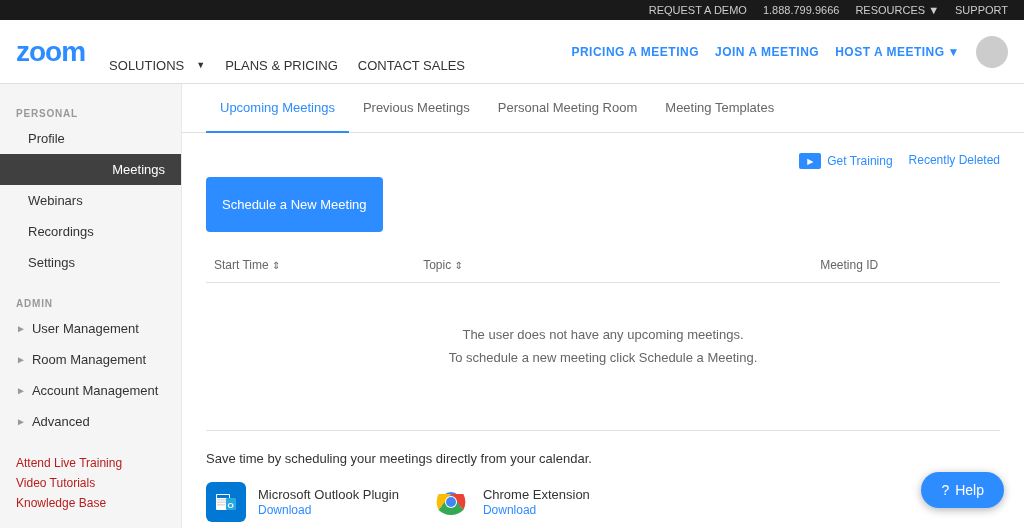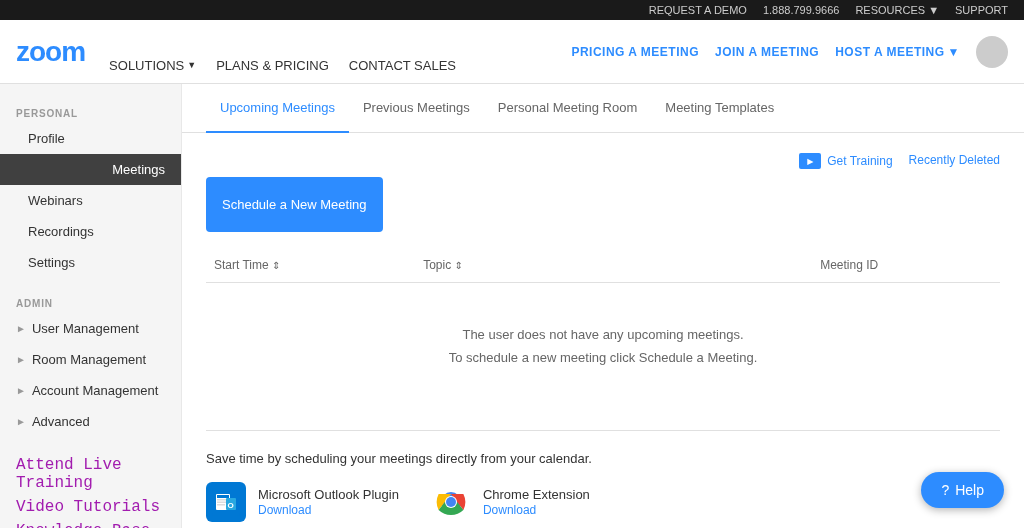--- a/index.html
+++ b/index.html
@@ -39,21 +39,21 @@
       align-items: center;
       gap: 20px;
       flex: 1;
     }
     .nav-links a {
       color: #333;
       text-decoration: none;
       font-size: 13px;
       display: flex;
       align-items: center;
-      gap: 3px;
+      gap: 12px;
       margin-top: 27px;
     }
     .nav-links a .chevron { font-size: 9px; }
     .nav-right {
       display: flex;
       align-items: center;
       gap: 16px;
     }
     .nav-right a {
       color: #2d8cff;
@@ -118,25 +118,24 @@
       display: flex;
       align-items: center;
       gap: 6px;
     }
     .sidebar-admin-item .chevron { font-size: 10px; color: #999; }
     .sidebar-links {
       padding: 16px 16px 8px;
     }
     .sidebar-links a {
       display: block;
-      color: #a21caf;
+      color: #b91c1c;
       text-decoration: none;
-      font-size: 16px;
+      font-size: 12px;
       padding: 3px 0;
-      font-family: Liberation Mono, monospace;
     }
 
     
     .main {
       flex: 1;
       background: #fff;
       padding: 0;
     }
 
     

